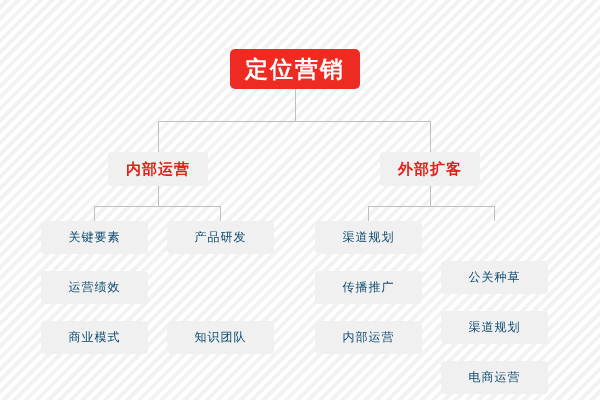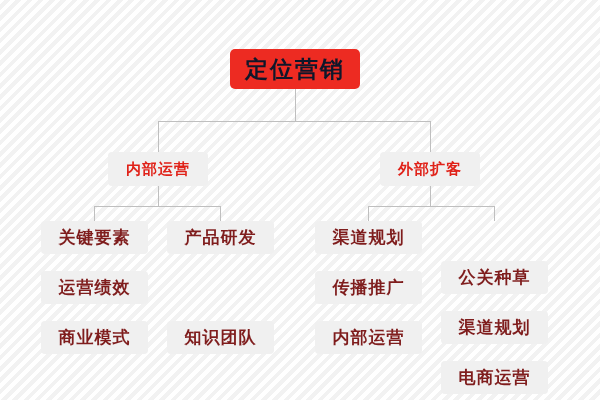--- a/index.html
+++ b/index.html
@@ -35,21 +35,21 @@
     display: flex;
     align-items: center;
     justify-content: center;
     border-radius: 4px;
     white-space: nowrap;
     letter-spacing: 1px;
   }
 
   .node-root {
     background-color: #ed2b22;
-    color: #0f172a;
+    color: #ffffff;
     font-size: 23px;
     font-weight: bold;
     left: 230px;
     top: 49px;
     width: 130px;
     height: 40px;
     letter-spacing: 2px;
     border-radius: 5px;
   }
 
@@ -60,23 +60,23 @@
     font-weight: bold;
     width: 100px;
     height: 34px;
     top: 152px;
   }
   .node-branch.left  { left: 108px; }
   .node-branch.right { left: 380px; }
 
   .node-leaf {
     background-color: #f0f0f0;
-    color: #7f1d1d;
-    font-size: 17px;
-    font-weight: bold;
+    color: #0c4a6e;
+    font-size: 12px;
+    font-weight: normal;
     width: 107px;
     height: 33px;
   }
 
   
   .col-a { left: 41px; }
   .col-b { left: 167px; }
   .col-c { left: 315px; }
   .col-d { left: 441px; margin-top: 40px; }
 

